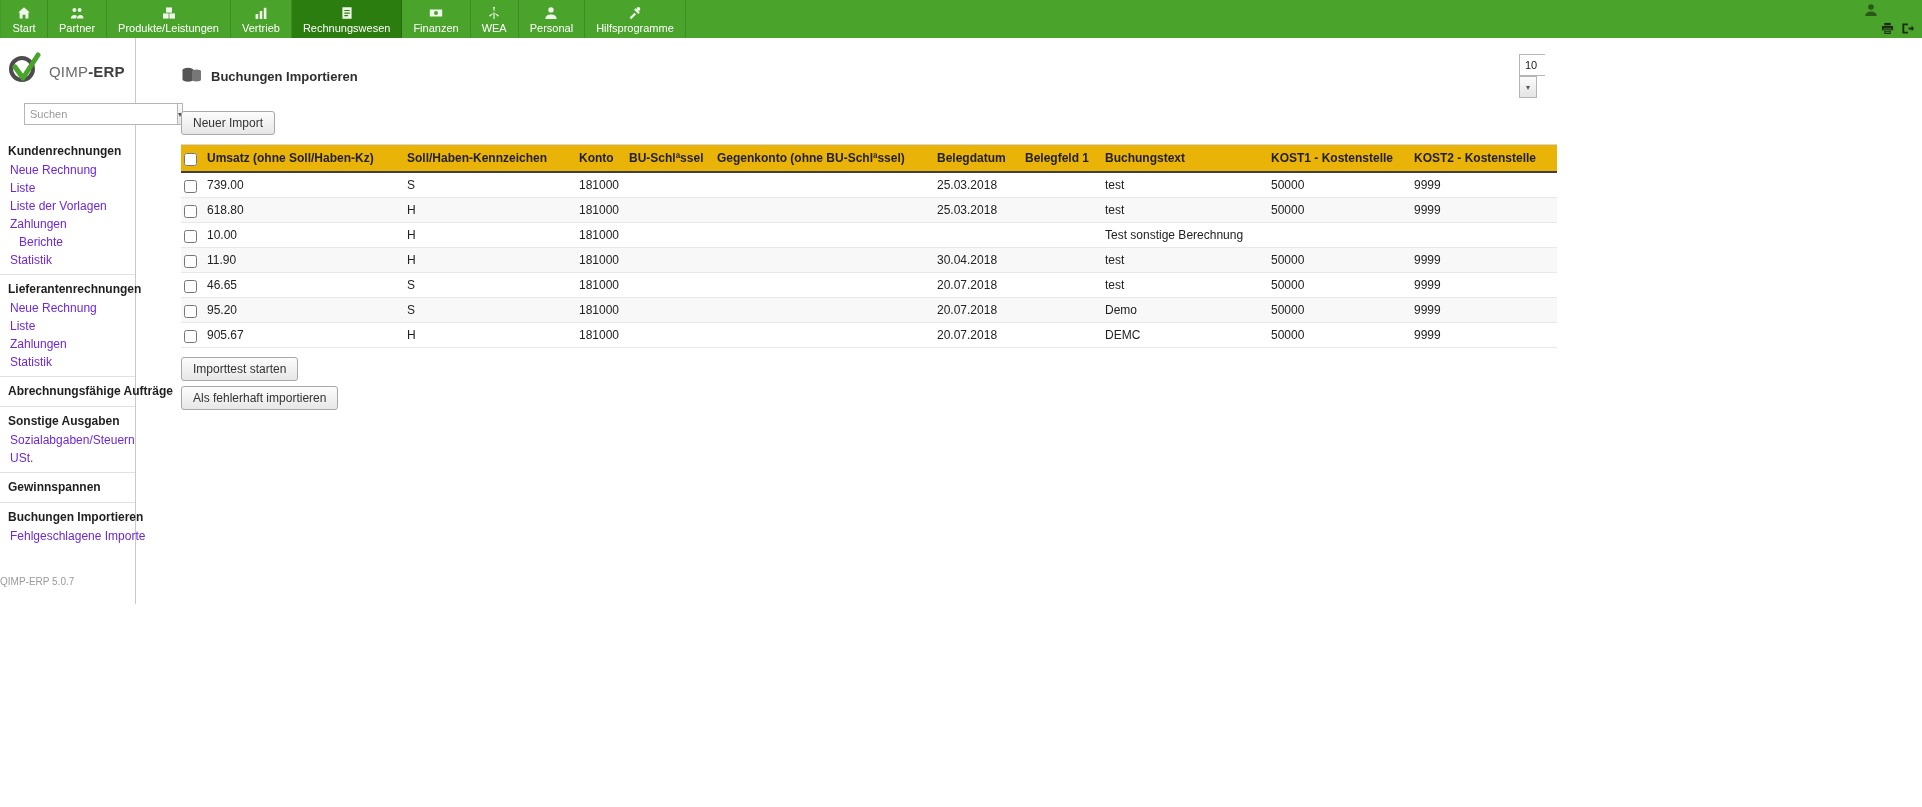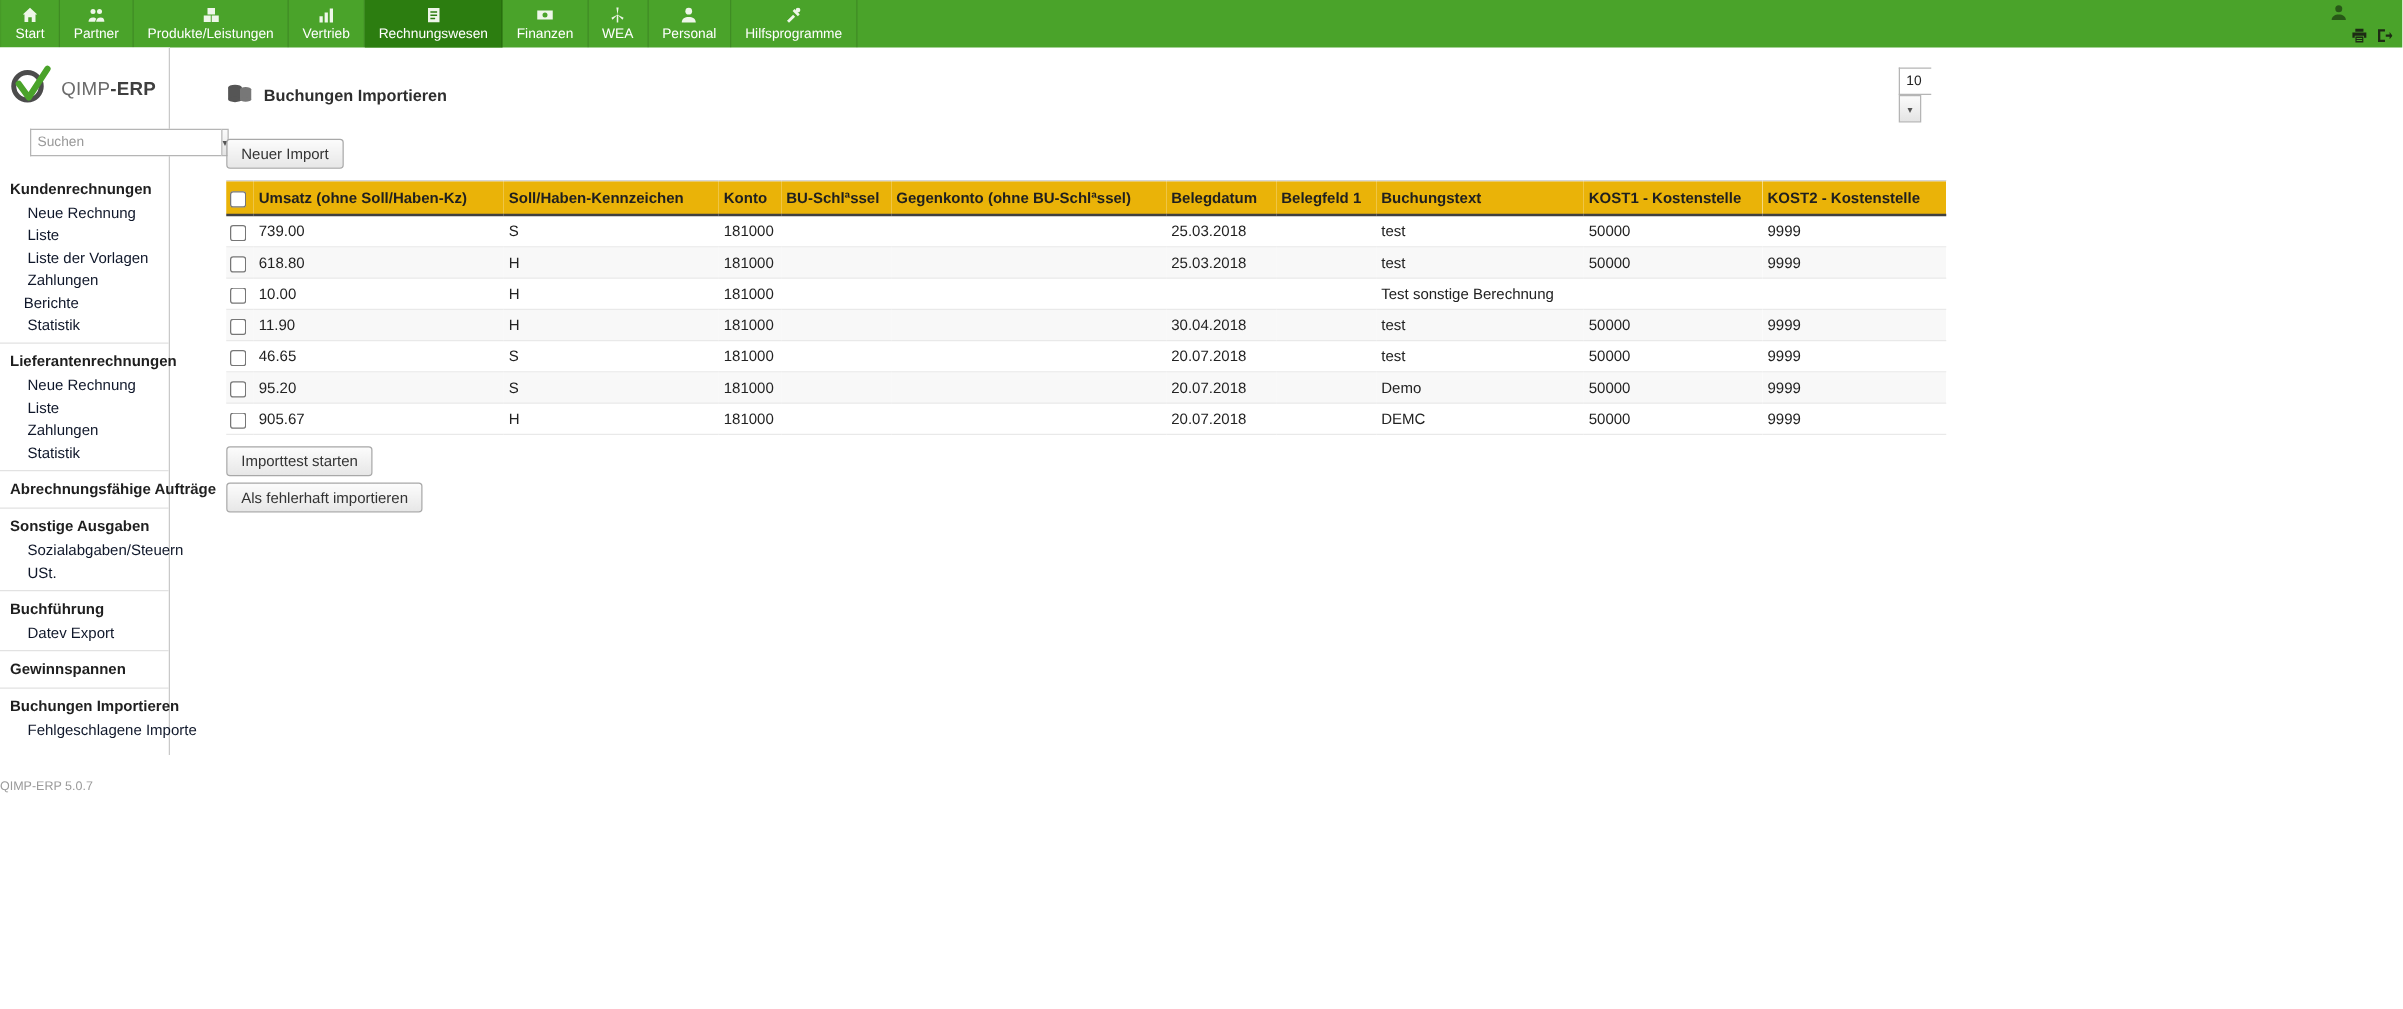--- a/index.html
+++ b/index.html
@@ -12,21 +12,21 @@
     position:relative;
   }
 
   
   .topbar {
     height:38px; background:#4aa32a;
     display:flex; align-items:stretch; position:relative;
   }
   .tabs { display:flex; align-items:stretch; }
   .tab {
-    display:flex; flex-direction:column; align-items:center; justify-content:flex-start;
+    display:flex; flex-direction:column; align-items:center; justify-content:center;
     padding:3px 11px 4px; color:#fff; font-size:11px; cursor:pointer;
     border-right:1px solid rgba(0,0,0,.14); min-width:48px; white-space:nowrap;
   }
   .tab:first-child { border-left:1px solid rgba(0,0,0,.05); }
   .tab.active { background:#2c7d10; }
   .tab-icon { height:16px; display:flex; align-items:flex-end; margin-bottom:2px; }
   .tab-icon svg { fill:#eef6e9; }
   .tab-label { line-height:12px; }
 
   .topbar-right {
@@ -61,21 +61,21 @@
     display:flex; align-items:center; justify-content:center;
   }
   .menu { margin-top:10px; }
   .menu-section { padding:3px 0 5px; }
   .menu-section + .menu-section { border-top:1px solid #e2e2e2; }
   .menu-header {
     font-weight:bold; font-size:12px; color:#1f1f1f;
     padding:4px 8px 3px; cursor:pointer; white-space:nowrap;
   }
   .menu-item {
-    font-size:12px; color:#0f172a; padding:2px 8px 2px 22px;
+    font-size:12px; color:#6d28d9; padding:2px 8px 2px 10px;
     cursor:pointer; white-space:nowrap;
   }
   .menu-item.indent { padding-left:19px; }
   .version { margin-top:26px; text-align:left; color:#9a9a9a; font-size:10px; }
 
   
   .main { position:absolute; left:164px; top:38px; right:0; padding:16px 0 0 17px; }
   .main-head {
     width:1376px; display:flex; align-items:center; justify-content:space-between;
     margin-bottom:13px;
@@ -270,24 +270,20 @@
         <div class="menu-item">Zahlungen</div>
         <div class="menu-item">Statistik</div>
       </div>
       <div class="menu-section">
         <div class="menu-header">Abrechnungsfähige Aufträge</div>
       </div>
       <div class="menu-section">
         <div class="menu-header">Sonstige Ausgaben</div>
         <div class="menu-item">Sozialabgaben/Steuern</div>
         <div class="menu-item">USt.</div>
-      </div>
-      <div class="menu-section">
-        <div class="menu-header">Buchführung</div>
-        <div class="menu-item">Datev Export</div>
       </div>
       <div class="menu-section">
         <div class="menu-header">Gewinnspannen</div>
       </div>
       <div class="menu-section">
         <div class="menu-header">Buchungen Importieren</div>
         <div class="menu-item">Fehlgeschlagene Importe</div>
       </div>
     </nav>
 

